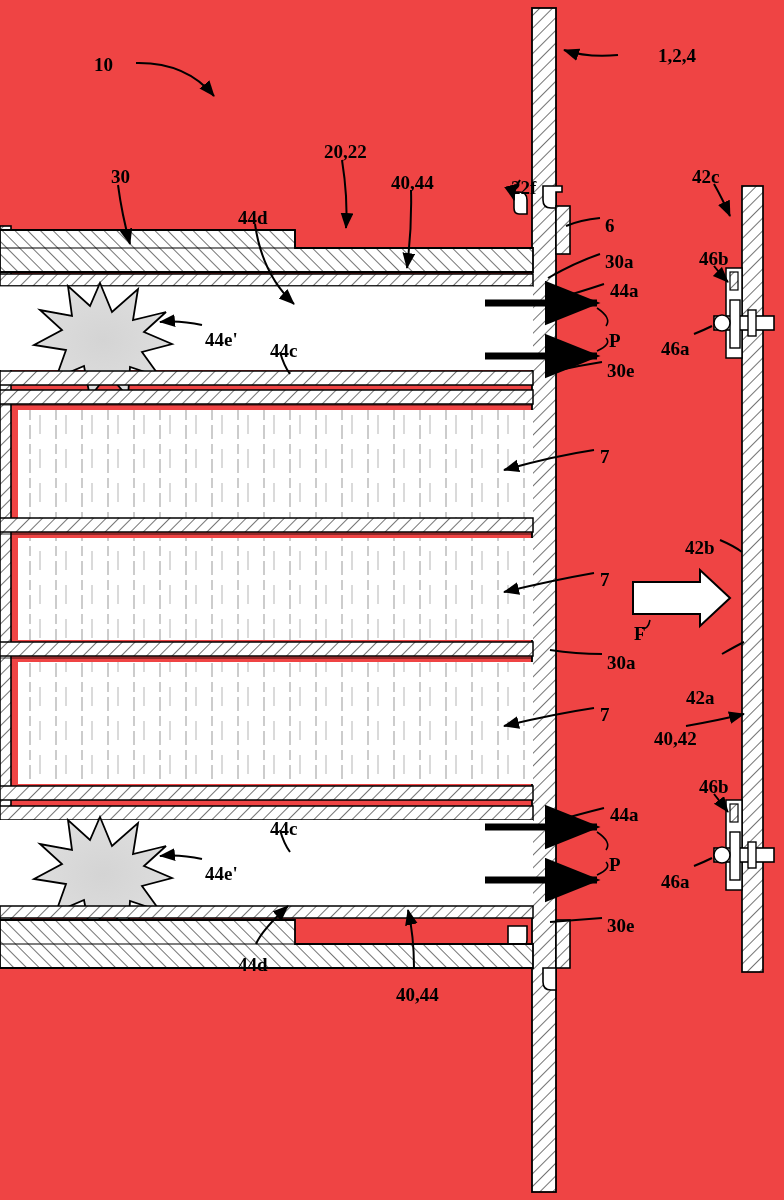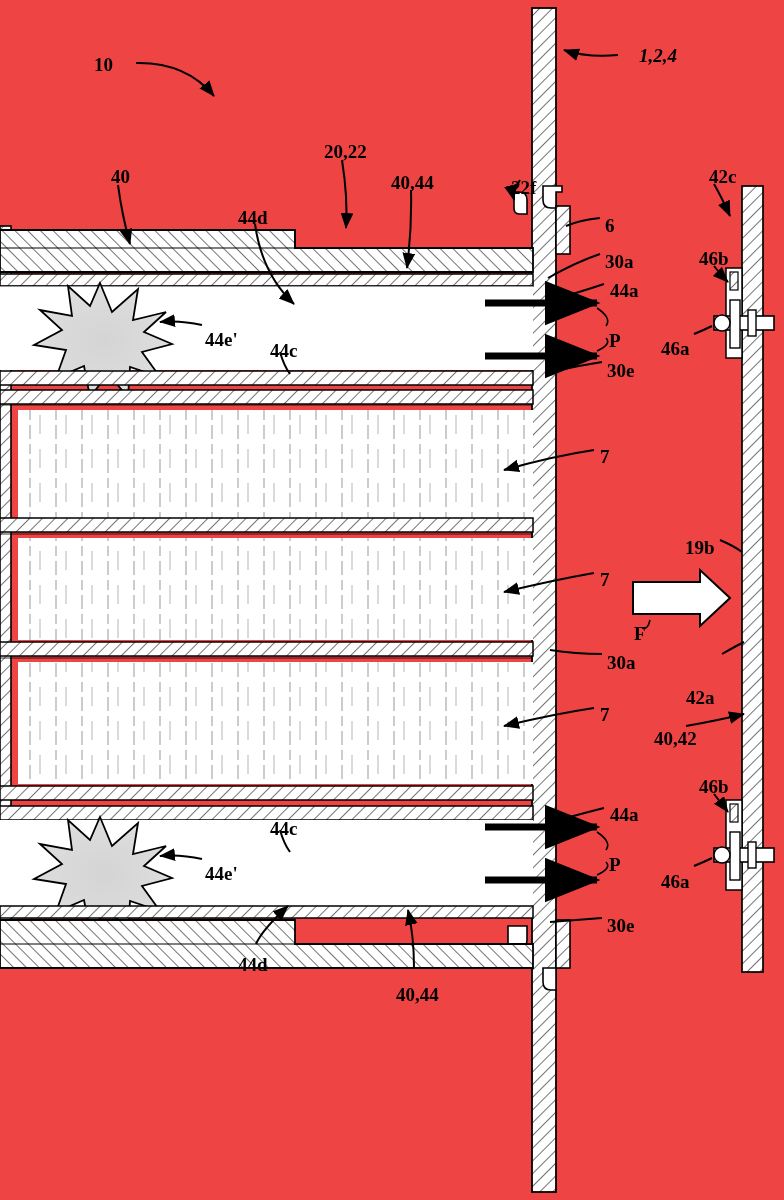--- a/index.html
+++ b/index.html
@@ -252,38 +252,38 @@
       <path d="M686,726 Q720,720 744,714" marker-end="url(#arrowhead)"></path>
 
       <path d="M714,794 Q722,804 728,812" marker-end="url(#arrowhead)"></path>
 
       <path d="M694,866 Q704,862 712,858"></path>
     </g>
   </svg>
 
   <div id="labels">
       <div class="lbl" style="left: 94px; top: 55px;">10</div>
-      <div class="lbl" style="left: 639px; top: 46px; font-style: italic;">1,2,4</div>
+      <div class="lbl" style="left: 658px; top: 46px;">1,2,4</div>
       <div class="lbl" style="left: 324px; top: 142px; text-align: center;">20,22</div>
       <div class="lbl" style="left: 511px; top: 178px;">22f</div>
       <div class="lbl" style="left: 391px; top: 173px;">40,44</div>
-      <div class="lbl" style="left: 709px; top: 167px; font-family: Liberation Serif, serif;">42c</div>
-      <div class="lbl" style="left: 111px; top: 167px;">40</div>
+      <div class="lbl" style="left: 692px; top: 167px; font-family: Liberation Serif, serif;">42c</div>
+      <div class="lbl" style="left: 111px; top: 167px;">30</div>
       <div class="lbl" style="left: 605px; top: 216px;">6</div>
       <div class="lbl" style="left: 238px; top: 208px;">44d</div>
       <div class="lbl" style="left: 699px; top: 249px;">46b</div>
       <div class="lbl" style="left: 605px; top: 252px;">30a</div>
       <div class="lbl" style="left: 610px; top: 281px;">44a</div>
       <div class="lbl" style="left: 205px; top: 330px;">44e'</div>
       <div class="lbl" style="left: 270px; top: 341px;">44c</div>
       <div class="lbl" style="left: 609px; top: 331px;">P</div>
       <div class="lbl" style="left: 661px; top: 339px;">46a</div>
       <div class="lbl" style="left: 607px; top: 361px;">30e</div>
       <div class="lbl" style="left: 600px; top: 447px;">7</div>
-      <div class="lbl" style="left: 685px; top: 538px;">19b</div>
+      <div class="lbl" style="left: 685px; top: 538px;">42b</div>
       <div class="lbl" style="left: 600px; top: 570px;">7</div>
       <div class="lbl" style="left: 634px; top: 624px;">F</div>
       <div class="lbl" style="left: 686px; top: 688px;">42a</div>
       <div class="lbl" style="left: 607px; top: 653px;">30a</div>
       <div class="lbl" style="left: 600px; top: 705px;">7</div>
       <div class="lbl" style="left: 654px; top: 729px;">40,42</div>
       <div class="lbl" style="left: 699px; top: 777px;">46b</div>
       <div class="lbl" style="left: 610px; top: 805px;">44a</div>
       <div class="lbl" style="left: 270px; top: 819px;">44c</div>
       <div class="lbl" style="left: 609px; top: 855px;">P</div>

